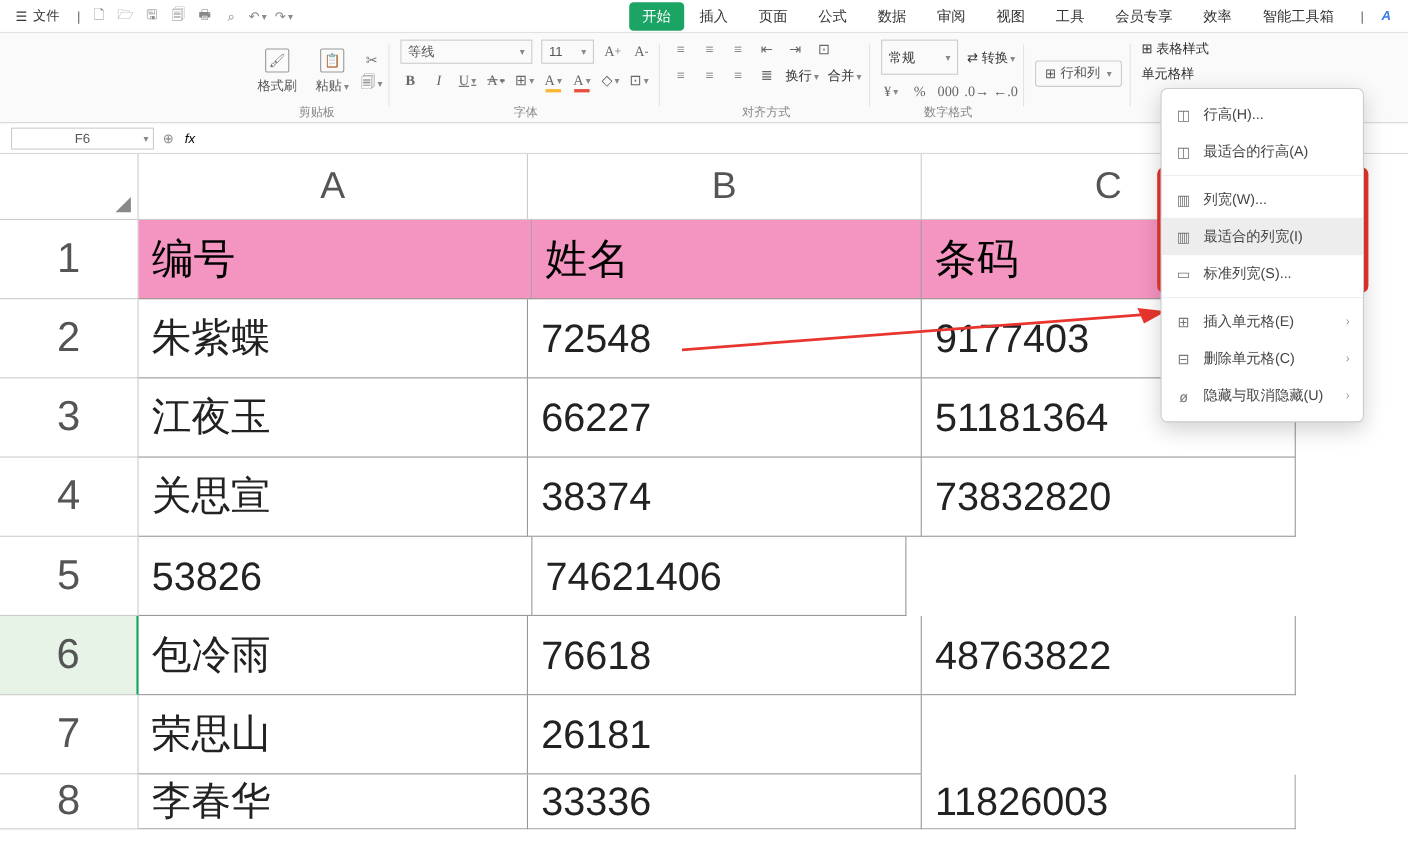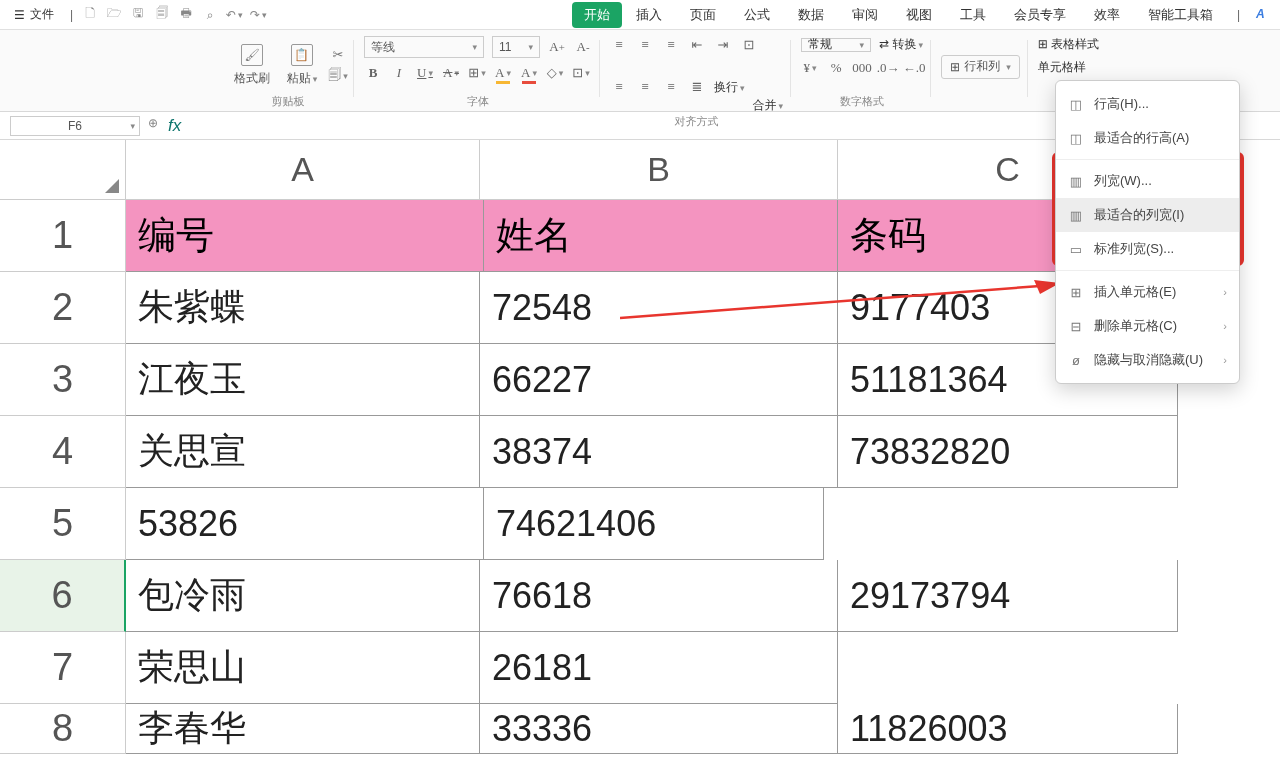--- a/index.html
+++ b/index.html
@@ -26,29 +26,29 @@
 .big-btn .ico { width:22px; height:22px; border:1px solid #999; border-radius:2px; display:flex; align-items:center; justify-content:center; font-size:12px; color:#777; }
 .mini-col { display:flex; flex-direction:column; gap:6px; }
 .mini-icon { width:16px; height:16px; display:inline-flex; align-items:center; justify-content:center; color:#777; font-size:13px; }
 .font-name { width: 120px; height: 22px; border:1px solid #ccc; display:flex; align-items:center; padding:0 6px; font-size:12px; color:#555; justify-content:space-between; }
 .font-size { width: 48px; height:22px; border:1px solid #ccc; display:flex; align-items:center; padding:0 6px; font-size:12px; color:#555; justify-content:space-between; }
 .btn-row { display:flex; gap:8px; align-items:center; }
 .sq { width:18px; height:18px; display:inline-flex; align-items:center; justify-content:center; color:#666; font-size:13px; font-family: "Times New Roman", serif; }
 .color-strip { display:inline-block; width:14px; height:3px; background:#000; }
 .color-strip.orange { background:#f7b733; }
 .color-strip.red { background:#e74c3c; }
-.numfmt { width:70px; height:14px; border:1px solid #ccc; display:flex; align-items:center; justify-content:space-between; padding:0 6px; font-size:12px; }
+.numfmt { width:70px; height:32px; border:1px solid #ccc; display:flex; align-items:center; justify-content:space-between; padding:0 6px; font-size:12px; }
 .rows-cols-btn { height:24px; border:1px solid #ccc; border-radius:3px; display:flex; align-items:center; gap:4px; padding: 0 8px; font-size:12px; color:#555; }
 .chev { font-size: 9px; color:#888; margin-left:2px; }
 
 
 .fx-bar { height: 28px; display:flex; align-items:center; border-bottom:1px solid #d8d8d8; padding: 0 10px; gap:8px; }
 .name-box { width: 130px; height: 20px; border:1px solid #ccc; display:flex; align-items:center; justify-content:center; font-size:12px; color:#555; position:relative; }
 .name-box .chev { position:absolute; right:4px; }
-.fx-label { font-style: italic; color:#0f766e; font-size:17px; }
+.fx-label { font-style: italic; color:#000000; font-size:12px; }
 .fx-icons { display:flex; gap:10px; color:#888; }
 
 
 .sheet { position:relative; }
 .corner { position:absolute; left:0; top:0; width:126px; height:60px; border-right:1px solid #ccc; border-bottom:1px solid #ccc; display:flex; align-items:center; justify-content:center; }
 .corner::after { content:""; width:0; height:0; border-left:14px solid transparent; border-bottom:14px solid #888; position:absolute; right:6px; bottom:6px; }
 .col-headers { position:absolute; left:126px; top:0; height:60px; display:flex; }
 .col-h { border-right:1px solid #ccc; border-bottom:1px solid #ccc; display:flex; align-items:center; justify-content:center; font-size:34px; color:#555; font-family: "Segoe UI Light", sans-serif; font-weight:300; }
 .row-headers { position:absolute; left:0; top:60px; width:126px; }
 .row-h { border-bottom:1px solid #ccc; border-right:1px solid #ccc; display:flex; align-items:center; justify-content:center; font-size:38px; color:#555; height:72px; font-family: "Segoe UI Light", sans-serif; font-weight:300; }
@@ -169,21 +169,21 @@
         <span class="sq">⇤</span>
         <span class="sq">⇥</span>
         <span class="sq">⊡</span>
       </div>
       <div class="btn-row">
         <span class="sq">≡</span>
         <span class="sq">≡</span>
         <span class="sq">≡</span>
         <span class="sq">≣</span>
         <span style="font-size:12px;"><span>换行</span><span class="chev">▾</span></span>
-        <span style="font-size:12px;margin-top:37px;"><span>合并</span><span class="chev">▾</span></span>
+        <span style="font-size:12px;"><span>合并</span><span class="chev">▾</span></span>
       </div>
     </div>
     <div class="ribbon-group-label">对齐方式</div>
   </div>
 
   <div class="ribbon-group">
     <div class="ribbon-group-content" style="flex-direction:column; gap:6px; align-items:flex-start;">
       <div class="btn-row">
         <div class="numfmt">
             <span>常规</span>
@@ -271,21 +271,21 @@
       <div class="cell colB">38374</div>
       <div class="cell colC">73832820</div>
     </div>
     <div class="cell-row">
       <div class="cell colB">53826</div>
       <div class="cell colC">74621406</div>
     </div>
     <div class="cell-row">
       <div class="cell colA">包冷雨</div>
       <div class="cell colB">76618</div>
-      <div class="cell colC">29173794</div>
+      <div class="cell colC">48763822</div>
     </div>
     <div class="cell-row">
       <div class="cell colA">荣思山</div>
       <div class="cell colB">26181</div>
     </div>
     <div class="cell-row" style="height:50px; overflow:hidden;">
       <div class="cell colA">李春华</div>
       <div class="cell colB">33336</div>
       <div class="cell colC">11826003</div>
     </div>

